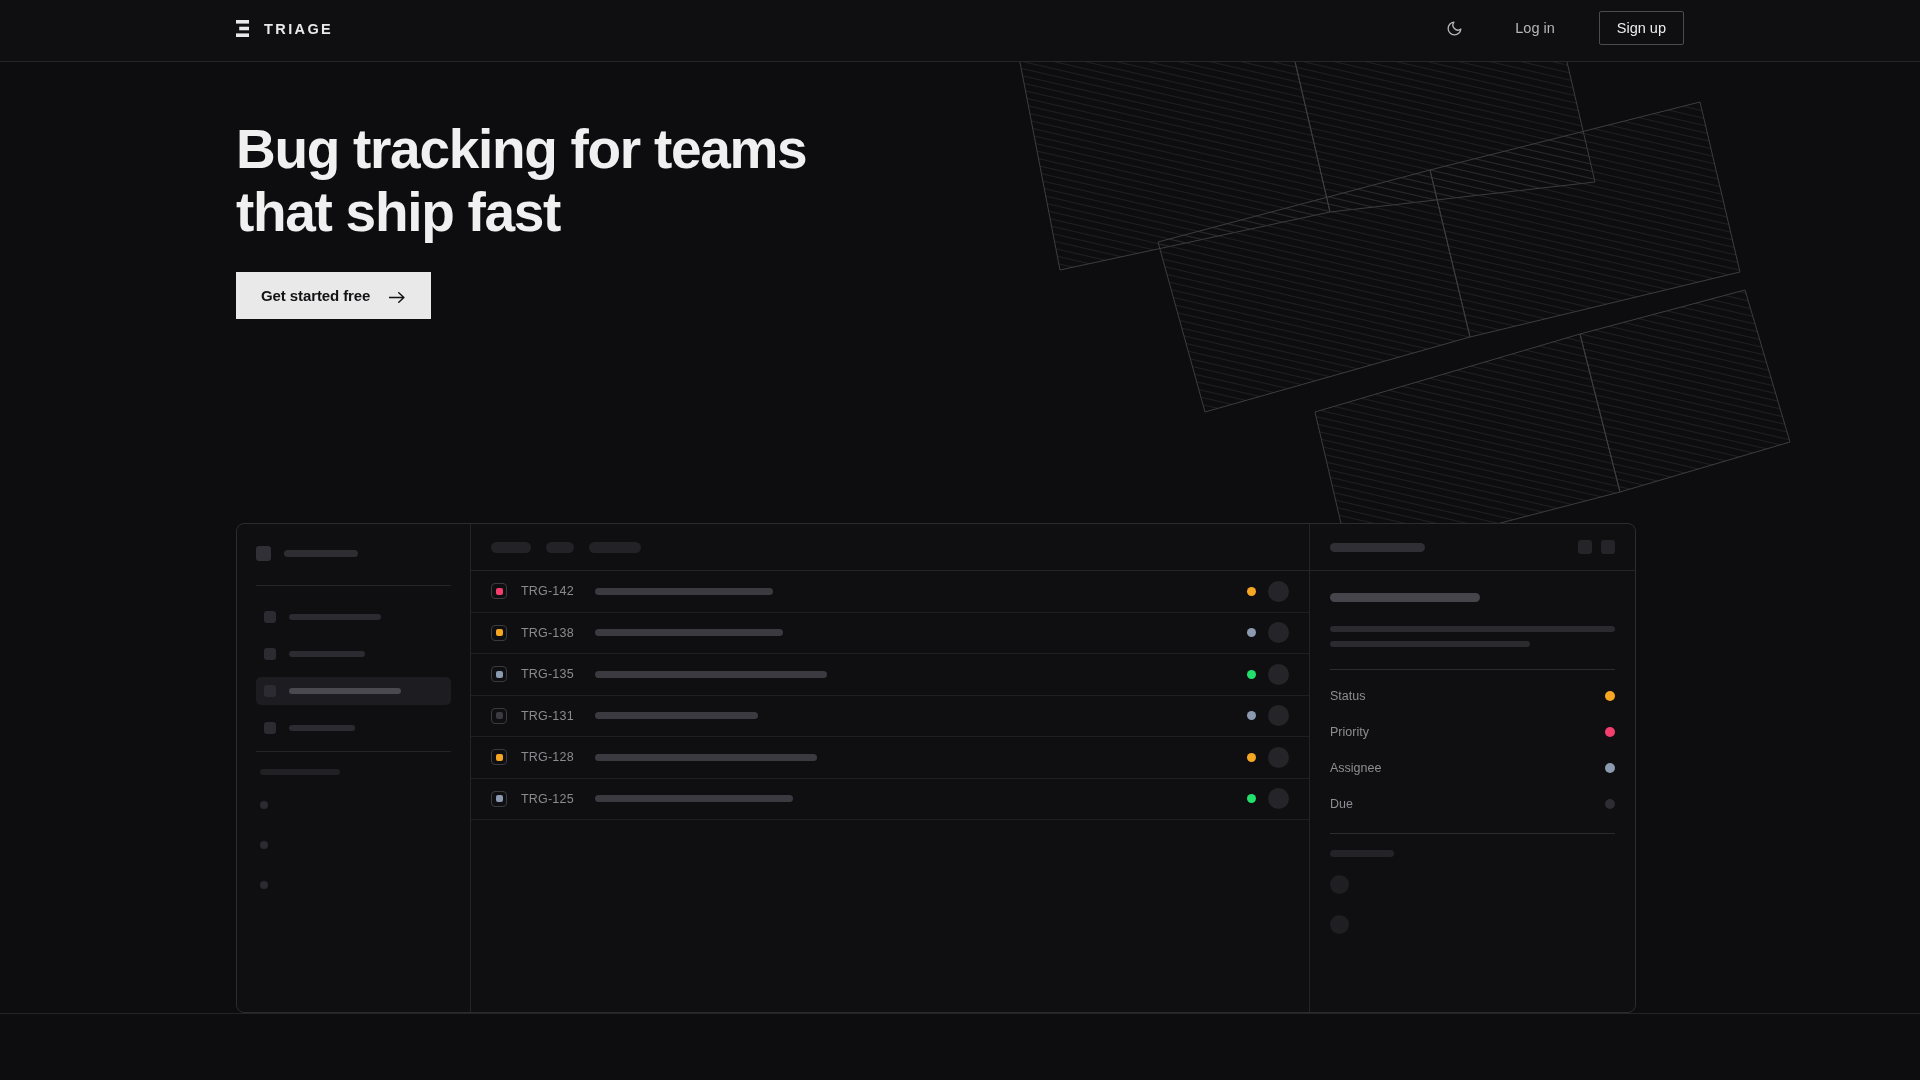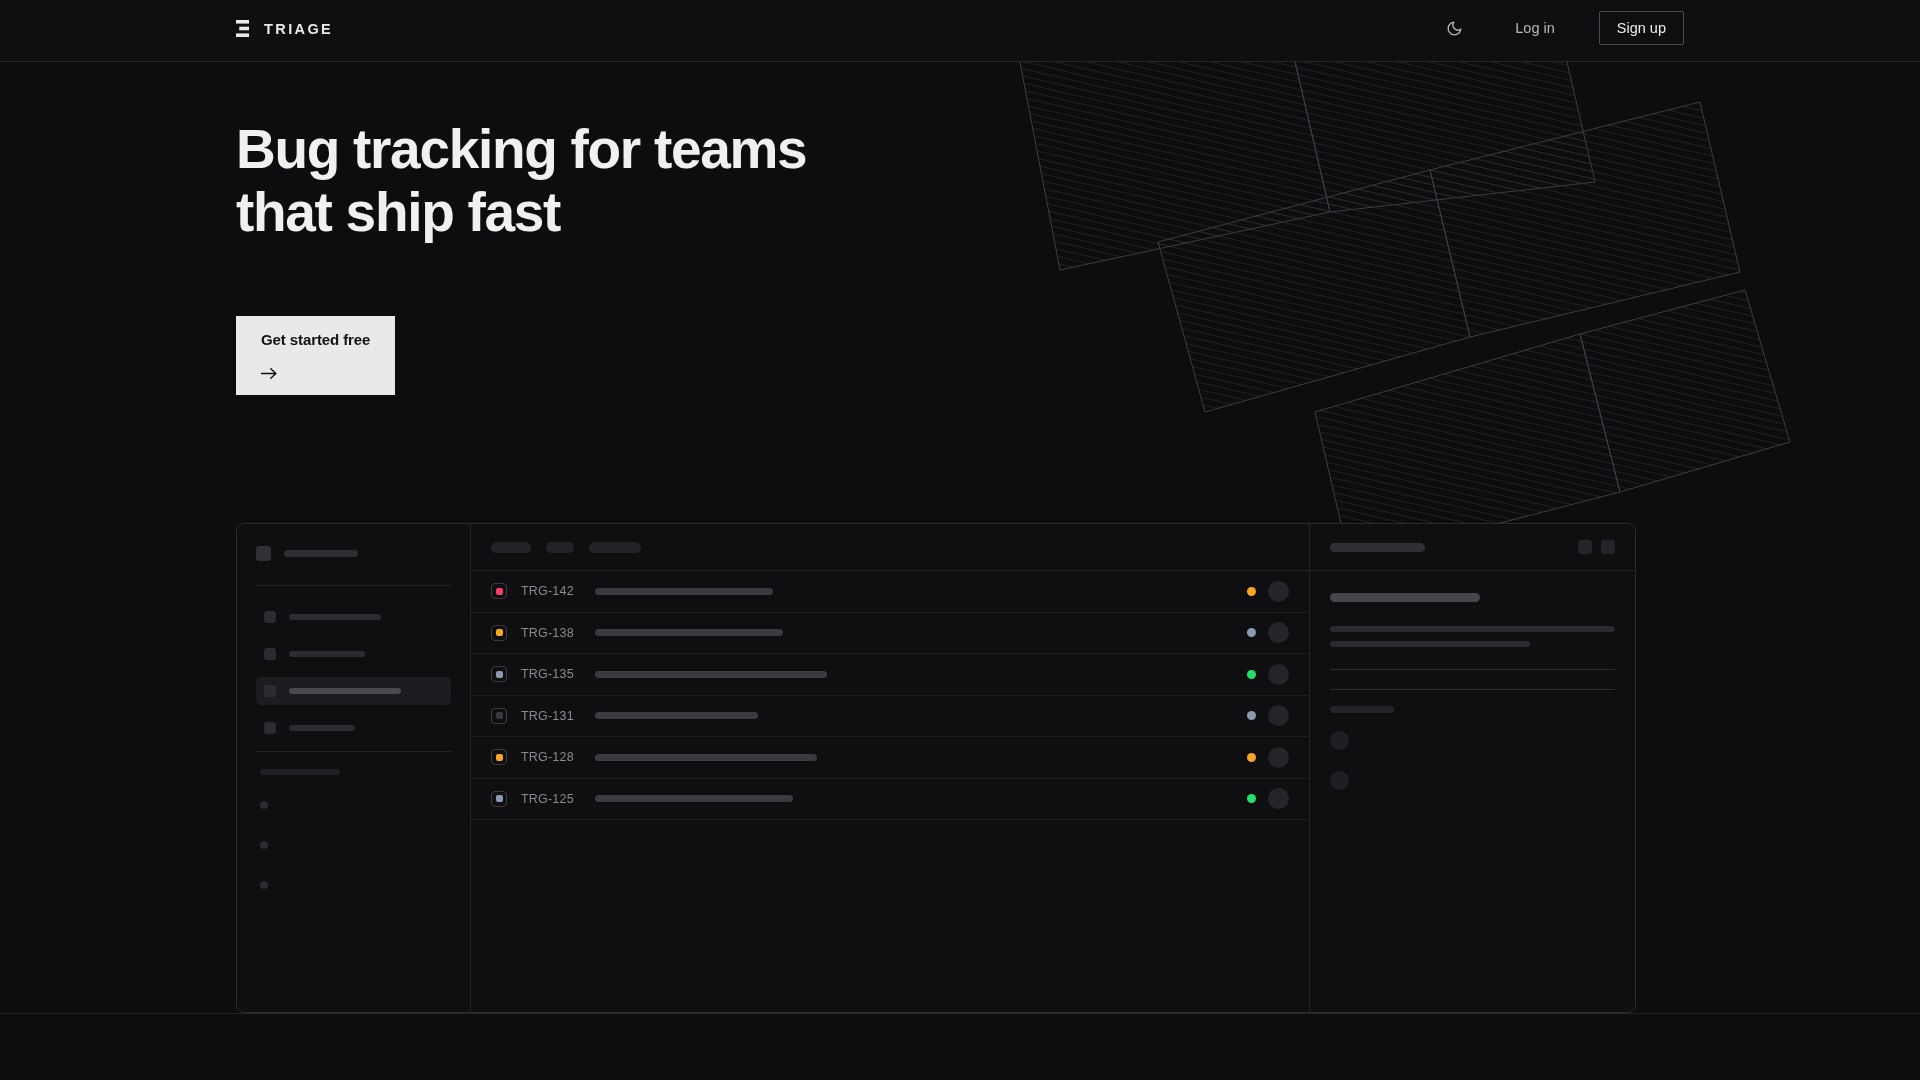--- a/index.html
+++ b/index.html
@@ -55,27 +55,26 @@
   .hero h1{
     color:#f0f0f1; font-size:55px; font-weight:700;
     line-height:1.145; letter-spacing:-1.3px; white-space:pre-line;
   }
   .hero p{
     margin-top:42px;
     color:#8d8d92; font-size:16.5px; line-height:1.72;
     white-space:pre-line; letter-spacing:-0.05px;
   }
   .cta{
-    margin-top:72px;
-    display:inline-flex; align-items:flex-start; gap:19px;
+    margin-top:28px;
+    display:inline-flex; align-items:flex-end; gap:19px;
     background:#e9e9ea; color:#121214;
     font-size:15px; font-weight:700;
     padding:15px 25px; border:none; cursor:pointer;
     letter-spacing:-0.1px;
-    flex-direction:column;
   }
 
   
   .mock{
     position:absolute; left:236px; top:523px;
     width:1400px; height:490px;
     border:1px solid #2b2b30; border-radius:8px;
     background:#0f0f11; overflow:hidden; display:flex;
     z-index:10;
   }
@@ -337,20 +336,38 @@
           <div class="det-btn"></div>
         </div>
     </div>
     <div class="det-body">
       <div class="det-h" style="width: 150px;"></div>
       <div id="detLines">
           <div class="det-l" style="width: 285px;"></div>
           <div class="det-l" style="width: 200px;"></div>
         </div>
       <div class="det-div"></div>
+      <div id="detFields">
+          <div class="meta">
+            <span class="meta-k">Status</span>
+            <span class="meta-v" style="background:#f5a623"></span>
+          </div>
+          <div class="meta">
+            <span class="meta-k">Priority</span>
+            <span class="meta-v" style="background:#f43f6e"></span>
+          </div>
+          <div class="meta">
+            <span class="meta-k">Assignee</span>
+            <span class="meta-v" style="background:#8b9aaf"></span>
+          </div>
+          <div class="meta">
+            <span class="meta-k">Due</span>
+            <span class="meta-v" style="background:#2d2d33"></span>
+          </div>
+        </div>
       <div class="det-div2"></div>
       <div class="cm-bar" style="width: 64px;"></div>
       <div id="detAvs">
           <div class="cm-av"></div>
           <div class="cm-av"></div>
         </div>
     </div>
   </div>
 </div>
 

